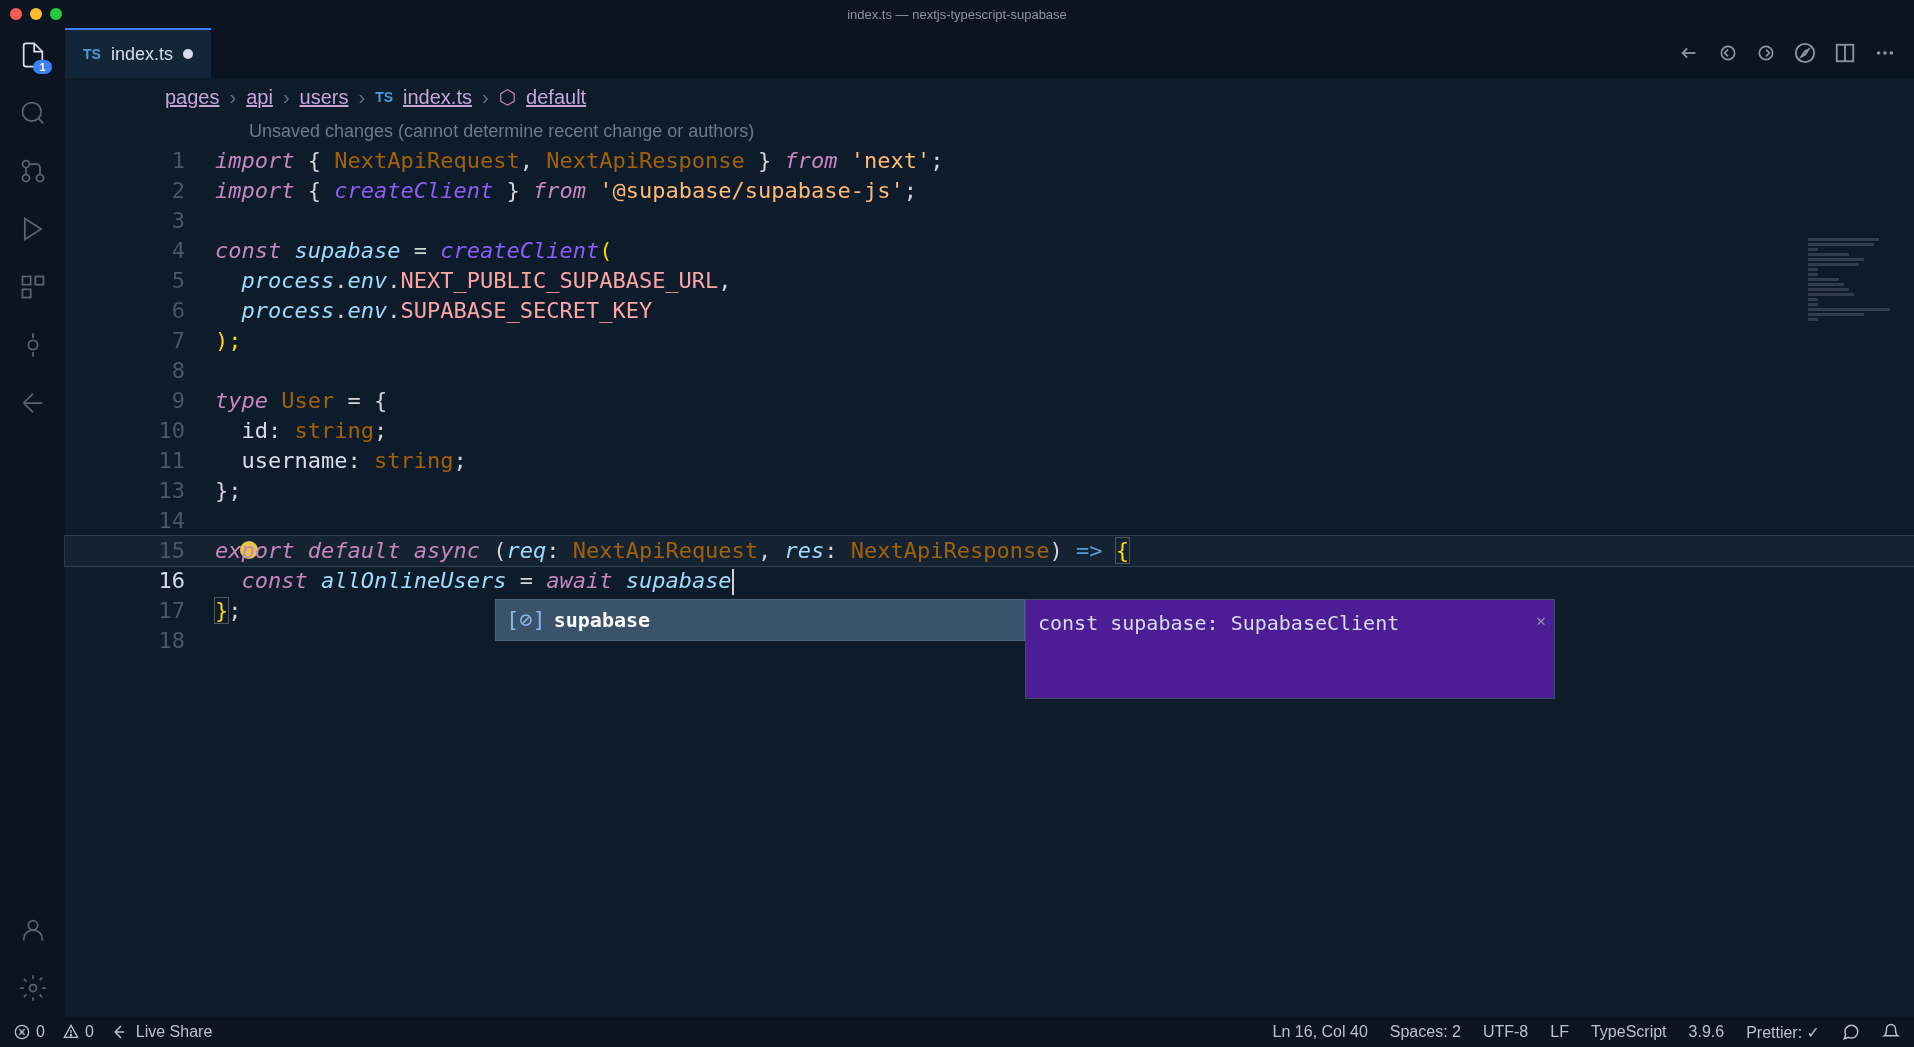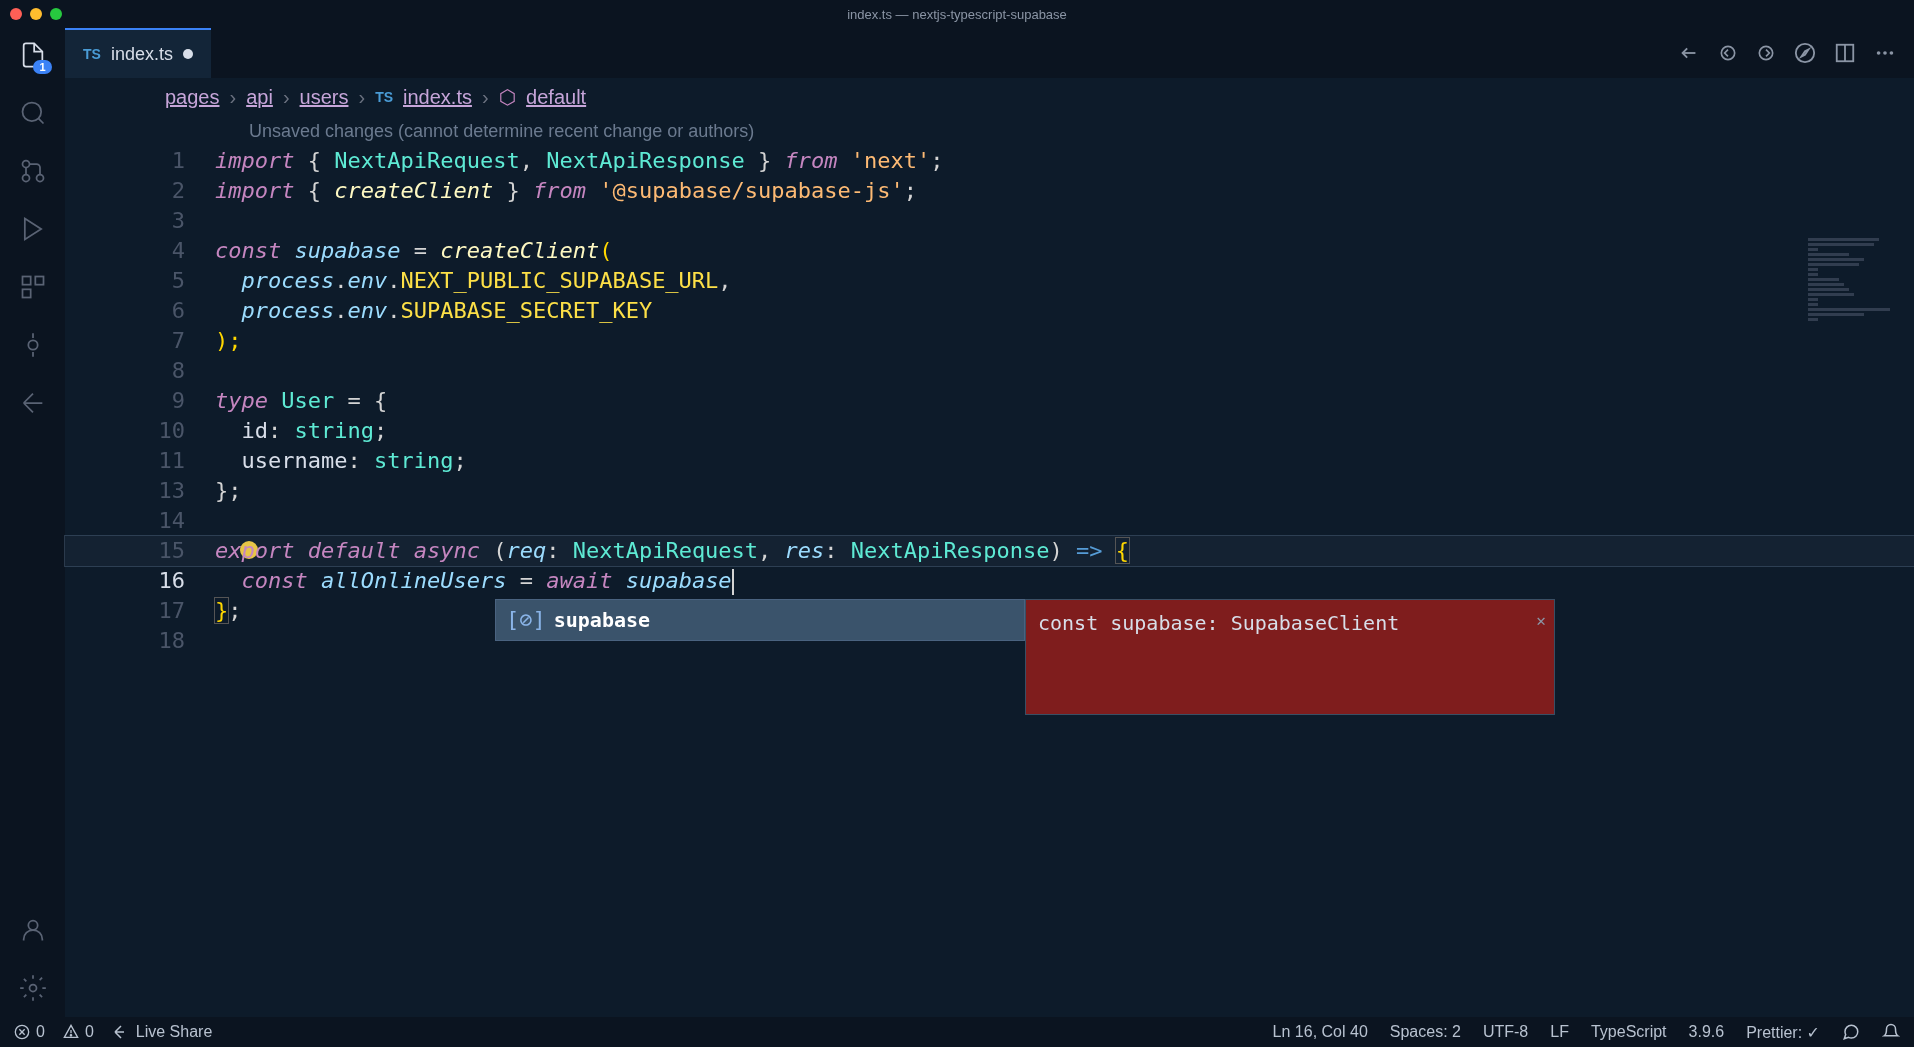--- a/index.html
+++ b/index.html
@@ -146,27 +146,27 @@
       text-align: right;
       padding-right: 30px;
       color: #4a5568;
       user-select: none;
       flex-shrink: 0;
     }
     .code-content { flex: 1; position: relative; }
     .hl-15 { background: rgba(60, 80, 100, 0.15); outline: 1px solid rgba(120,150,180,0.3); }
     .sk-keyword { color: #c586c0; font-style: italic; }
     .sk-punc { color: #d4d4d4; }
-    .sk-type { color: #5eead4; text-align: center; }
+    .sk-type { color: #a16207; text-align: center; }
     .sk-string { color: #fdba74; }
     .sk-var { color: #9cdcfe; font-style: italic; }
     .sk-prop { color: #d8dee9; }
-    .sk-func { color: #fef9c3; font-style: italic; }
+    .sk-func { color: #8b5cf6; font-style: italic; }
     .sk-const { color: #569cd6; }
-    .sk-enum { color: #fde047; text-align: right; }
+    .sk-enum { color: #fca5a5; text-align: right; }
     .sk-bracket-y { color: #ffd700; }
     .line-marker {
       position: absolute;
       left: 175px;
       width: 18px;
       height: 18px;
       background: #e8c547;
       border-radius: 50%;
     }
     .cursor {
@@ -189,29 +189,29 @@
       display: flex;
       align-items: center;
       padding: 0 10px;
       gap: 8px;
       border: 1px solid #4a6380;
     }
     .suggest-icon { color: #8ab4e8; }
     .suggest-label { font-weight: bold; color: white; font-size: 20px; }
     .suggest-doc {
       width: 530px;
-      background: #7f1d1d;
+      background: #4c1d95;
       color: #d8dee9;
       display: flex;
       align-items: flex-start;
       padding: 8px 12px;
       font-size: 20px;
       white-space: pre;
       position: relative;
-      height: 116px;
+      height: 100px;
       margin-top: 0;
       border: 1px solid #3a4f64;
     }
     .suggest-doc .close-x {
       position: absolute;
       top: 6px;
       right: 8px;
       color: #8b95a5;
       cursor: pointer;
       font-size: 16px;

